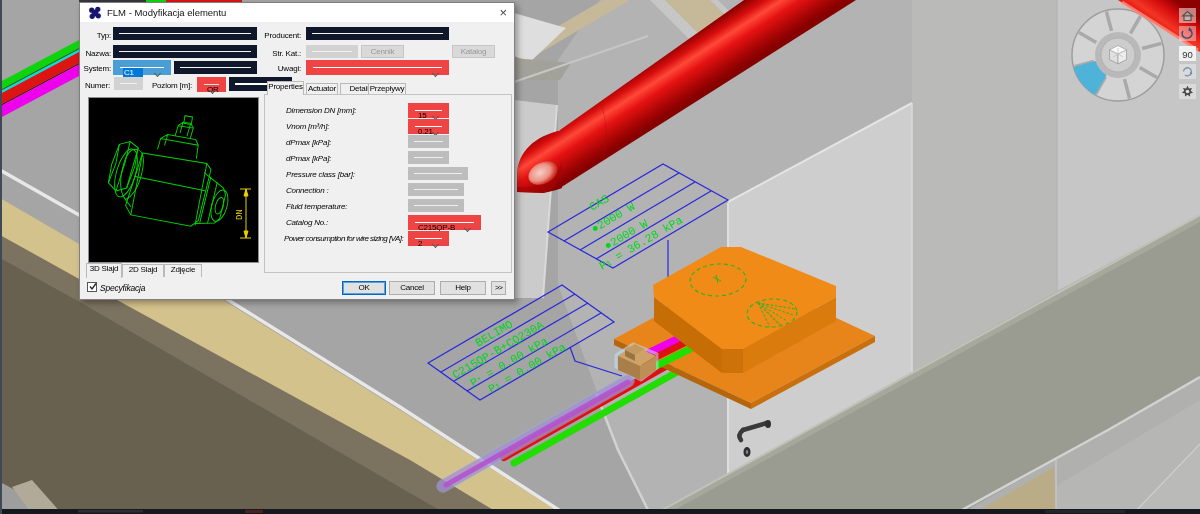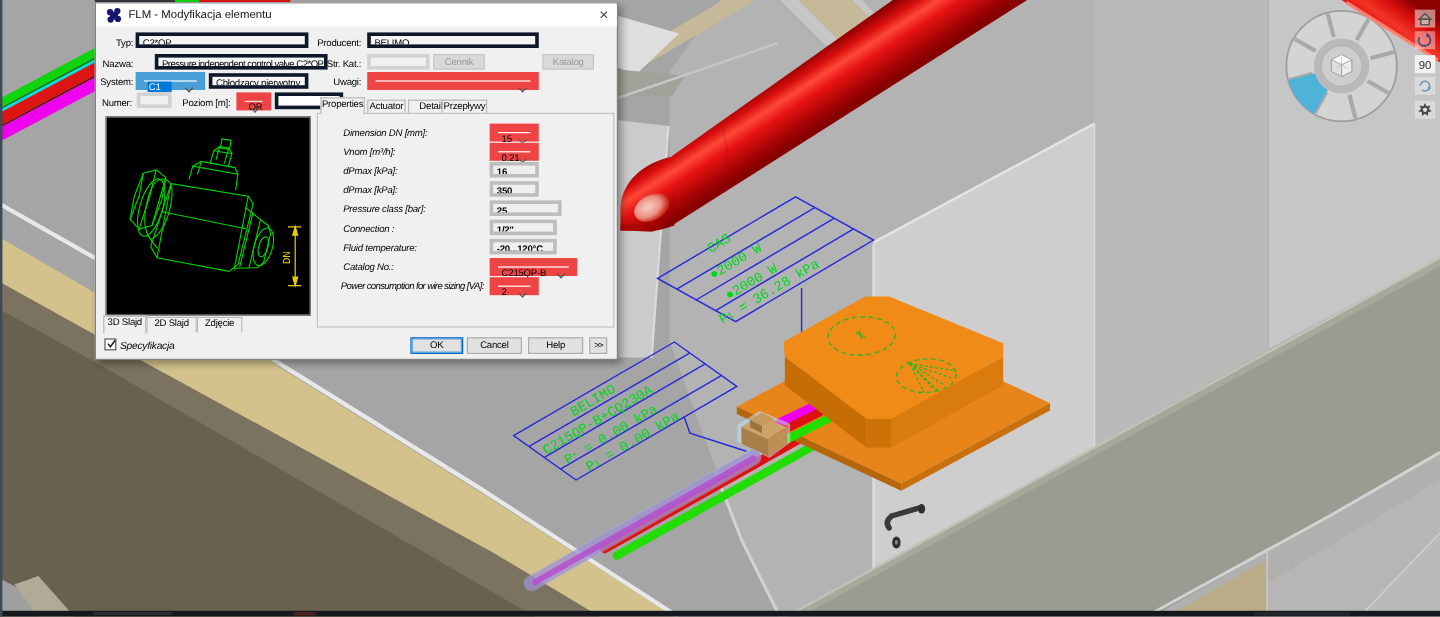--- a/index.html
+++ b/index.html
@@ -7,21 +7,21 @@
     font-family:"Liberation Sans",sans-serif;background:#b3b3b3;}
   #bg{position:absolute;left:0;top:0;}
   .dlg{position:absolute;left:79px;top:2px;width:436px;height:298px;
     background:#f0f0f0;border:1px solid #808080;box-shadow:3px 3px 6px rgba(0,0,0,0.32);
     font-size:8px;letter-spacing:-0.2px;color:#000;box-sizing:border-box;}
   .tbar{position:absolute;left:0;top:0;width:100%;height:19px;background:#fff;}
   .ttext{position:absolute;left:27px;top:4px;font-size:9.5px;letter-spacing:0;color:#111;}
   .tx{position:absolute;right:7px;top:2px;font-size:13px;color:#444;letter-spacing:0;}
   .lbl{position:absolute;white-space:nowrap;line-height:10px;font-style:italic;}
   .rlb{position:absolute;white-space:nowrap;line-height:10px;text-align:right;}
-  .fld{position:absolute;background:#f6f6f6;border:3px solid #0f172a;box-sizing:border-box;
+  .fld{position:absolute;background:#f6f6f6;border:6px solid #0f172a;box-sizing:border-box;
        padding:1px 0 0 3px;white-space:nowrap;overflow:hidden;line-height:10px;}
   .wfld{background:#fff;}
   .dis{background:#f0f0f0;border-color:#d2d2d2;}
   .ro{background:#efefef;border-color:#bdbdbd;font-weight:bold;}
   .cmb{position:absolute;background:#fff;border:7px solid #ef4444;box-sizing:border-box;
        padding:1px 0 0 3px;white-space:nowrap;line-height:10px;}
   .car{position:absolute;right:4px;top:4px;width:4px;height:4px;
        border-right:1.3px solid #555;border-bottom:1.3px solid #555;transform:rotate(45deg);}
   .btn{position:absolute;background:#e1e1e1;border:1px solid #adadad;box-sizing:border-box;
        text-align:center;line-height:12px;}
@@ -297,21 +297,21 @@
       <circle cx="7.5" cy="7.5" r="3.2"></circle>
       <rect x="4.5" y="4.5" width="6" height="6" transform="rotate(25 7.5 7.5)"></rect>
     </g>
   </svg>
   <div class="ttext">FLM - Modyfikacja elementu</div>
   <div class="tx">×</div>
 
   <div class="rlb" style="right:403px;top:28px;">Typ:</div>
   <div class="fld" style="left:33px;top:24px;width:144px;height:13px;">C2*QP</div>
   <div class="rlb" style="right:403px;top:46px;">Nazwa:</div>
-  <div class="fld" style="left:33px;top:42px;width:144px;height:13px;letter-spacing:-0.45px;margin-left:16px;">Pressure independent control valve C2*QP</div>
+  <div class="fld" style="left:33px;top:42px;width:144px;height:13px;letter-spacing:-0.45px;">Pressure independent control valve C2*QP</div>
   <div class="rlb" style="right:403px;top:61px;">System:</div>
   <div class="cmb" style="left:33px;top:57px;width:58px;height:14px;border-color:#4a9ed6;">
     <span style="background:#0078d7;color:#fff;padding:0 9px 0 1px;">C1</span>
     <span class="car"></span>
   </div>
   <div class="fld" style="left:94px;top:58px;width:83px;height:13px;">Chłodzący pierwotny</div>
   <div class="rlb" style="right:404px;top:78px;">Numer:</div>
   <div class="fld dis" style="left:34px;top:74px;width:29px;height:13px;"></div>
   <div class="rlb" style="right:322px;top:78px;">Poziom [m]:</div>
   <div class="cmb" style="left:117px;top:74px;width:29px;height:14px;background:#e2e2e2;">OR<span class="car"></span></div>

